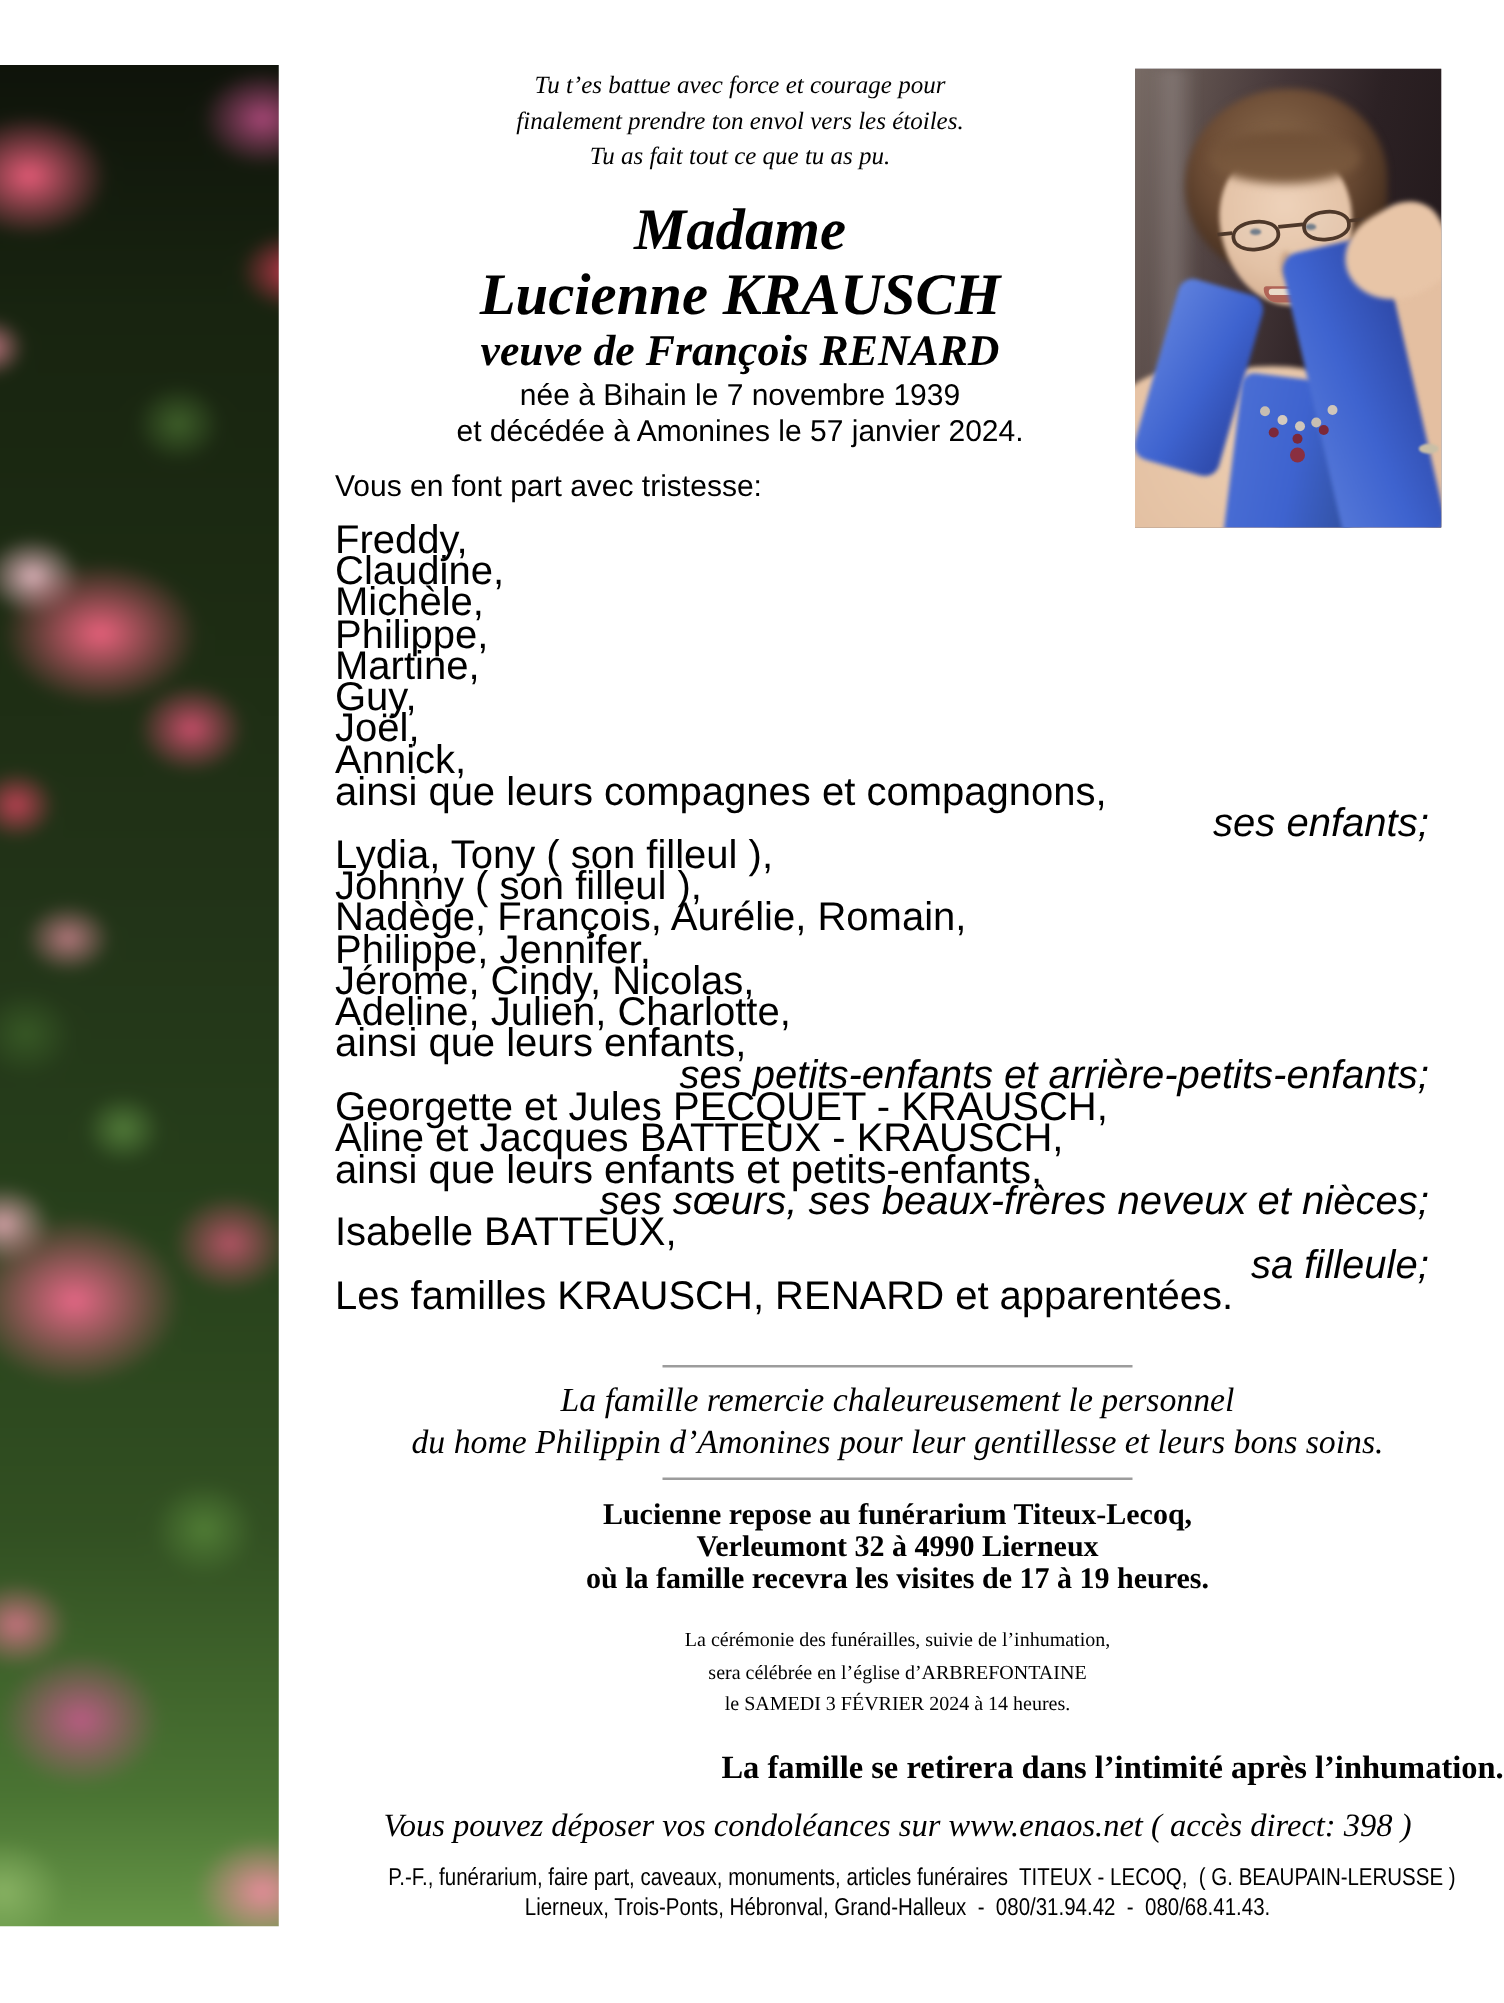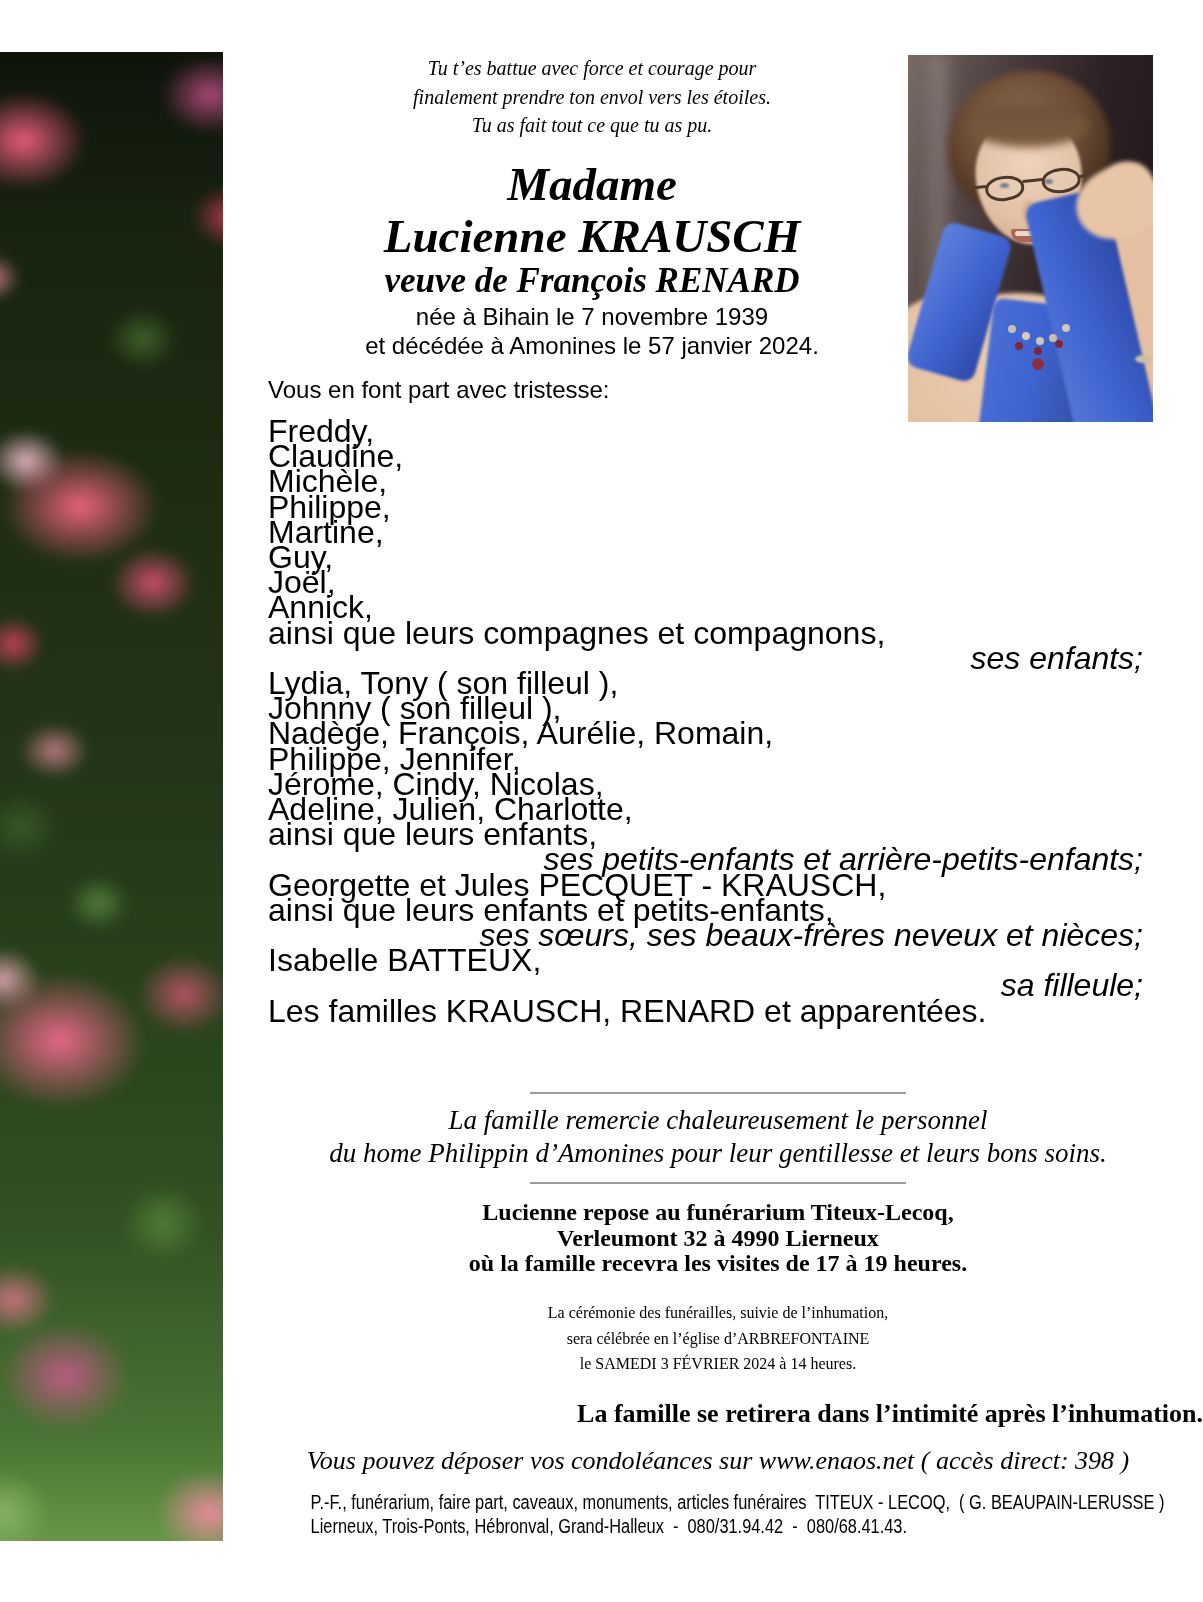--- a/index.html
+++ b/index.html
@@ -100,21 +100,21 @@
   .thanks{left:233px;top:1104px;width:970px;text-align:center;
     font-family:"Liberation Serif",serif;font-style:italic;font-size:27px;line-height:33px;}
   .repose{left:233px;top:1200px;width:970px;text-align:center;
     font-family:"Liberation Serif",serif;font-weight:bold;font-size:24px;line-height:25.5px;}
   .ceremony{left:233px;top:1300px;width:970px;text-align:center;
     font-family:"Liberation Serif",serif;font-size:16px;line-height:25.5px;}
   .retreat{left:233px;top:1399px;width:970px;text-align:right;
     font-family:"Liberation Serif",serif;font-weight:bold;font-size:26px;line-height:30px;}
   .condolences{left:233px;top:1446px;width:970px;text-align:center;
     font-family:"Liberation Serif",serif;font-style:italic;font-size:26px;line-height:30px;}
-  .footer{left:233px;top:1491px;width:970px;font-size:19.5px;line-height:23.5px;}
+  .footer{left:233px;top:1491px;width:970px;text-align:center;font-size:19.5px;line-height:23.5px;}
   .footer div{white-space:pre;transform:scaleX(.84);transform-origin:50% 50%;}
 </style>
 </head>
 <body>
 
 <div class="flower-strip">
   <div class="flower-art"></div>
 </div>
 
 <div class="portrait">
@@ -178,20 +178,21 @@
   <div class="fam-label">ses enfants;</div>
   <div><span>Lydia, Tony </span><span class="it">( son filleul )</span><span>,</span></div>
   <div><span>Johnny </span><span class="it">( son filleul )</span><span>,</span></div>
   <div>Nadège, François, Aurélie, Romain,</div>
   <div>Philippe, Jennifer,</div>
   <div>Jérome, Cindy, Nicolas,</div>
   <div>Adeline, Julien, Charlotte,</div>
   <div>ainsi que leurs enfants,</div>
   <div class="fam-label">ses petits-enfants et arrière-petits-enfants;</div>
   <div>Georgette et Jules PECQUET - KRAUSCH,</div>
+  <div>Aline et Jacques BATTEUX - KRAUSCH,</div>
   <div>ainsi que leurs enfants et petits-enfants,</div>
   <div class="fam-label">ses sœurs, ses beaux-frères neveux et nièces;</div>
   <div>Isabelle BATTEUX,</div>
   <div class="fam-label">sa filleule;</div>
   <div>Les familles KRAUSCH, RENARD et apparentées.</div>
 </div>
 
 <div class="abs divider" style="top:1092px;"></div>
 <div class="abs divider" style="top:1182px;"></div>
 

